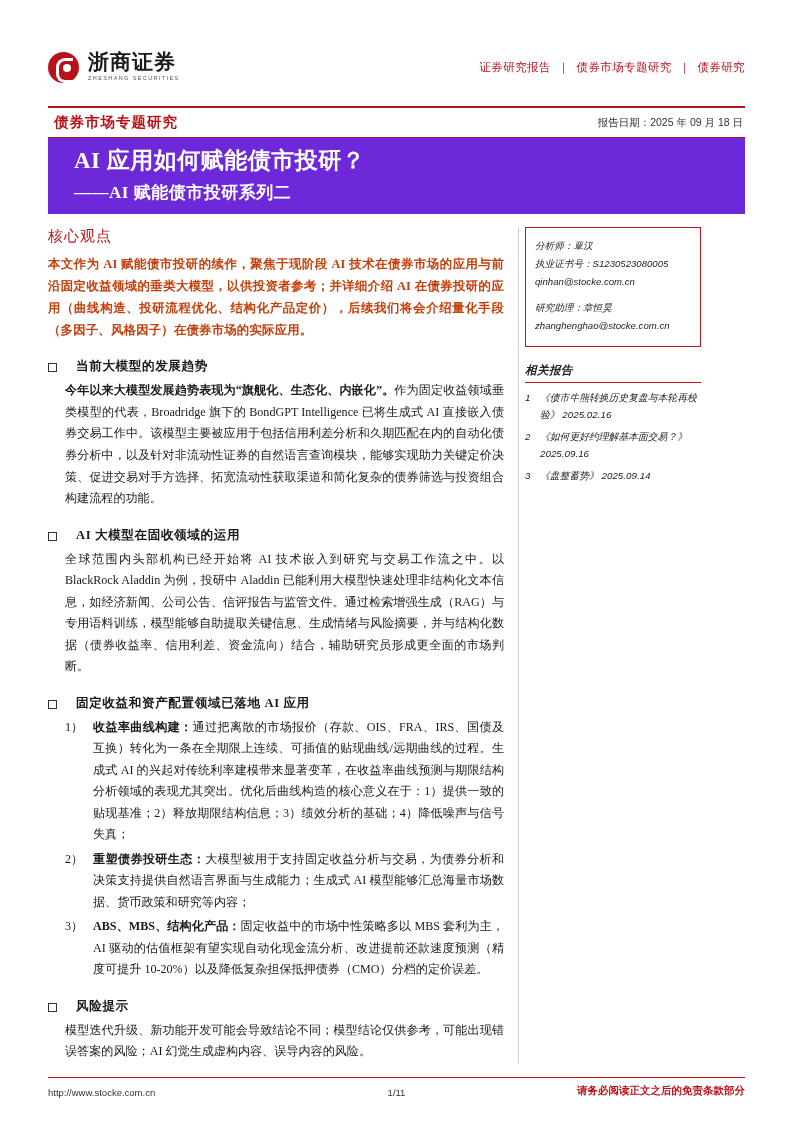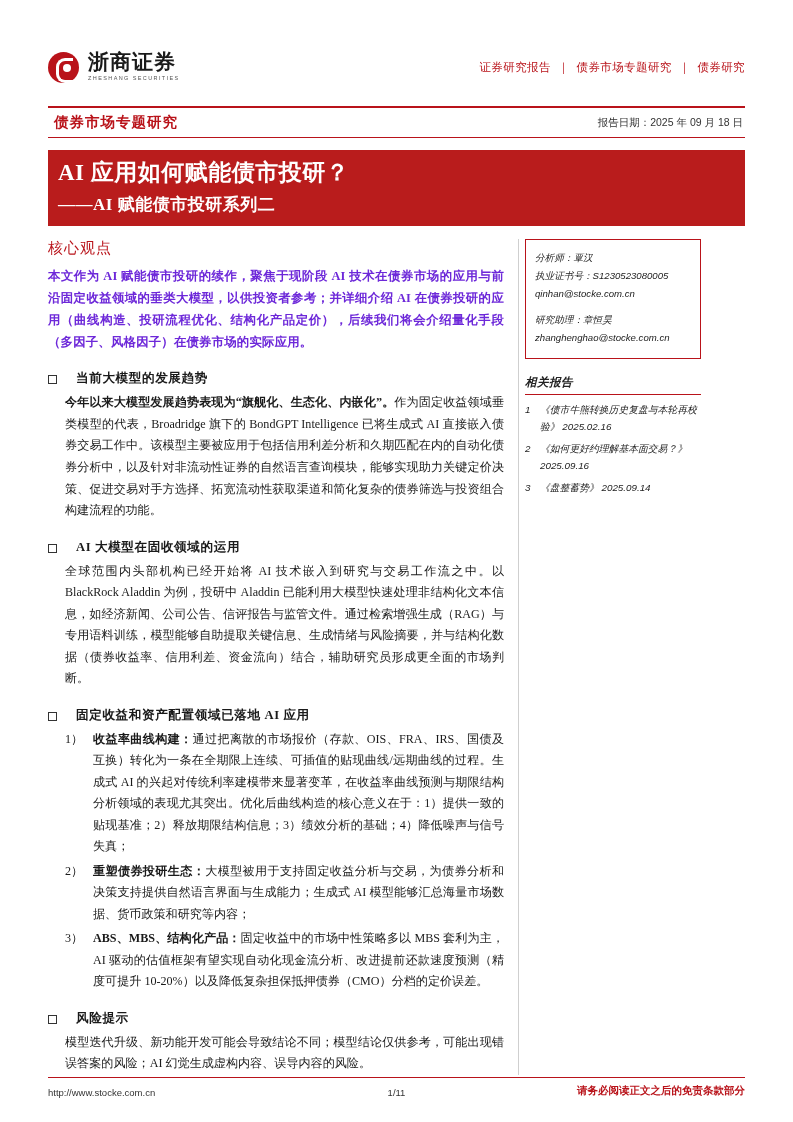--- a/index.html
+++ b/index.html
@@ -114,24 +114,24 @@
     font-weight: bold;
     color: #b9131a;
     letter-spacing: 1px;
   }
   .title-bar-right {
     font-family: "Liberation Sans", sans-serif;
     font-size: 10.5px;
     color: #333;
   }
   .red-block {
-    background: #b91c1c;
+    background: #6d28d9;
     color: #ffffff;
-    padding: 9px 10px 11px 10px;
-    margin-top: 12px;
+    padding: 9px 10px 11px 26px;
+    margin-top: 0;
   }
   .doc-title {
     font-family: "Liberation Serif", serif;
     font-size: 23px;
     font-weight: bold;
     letter-spacing: 0.5px;
     line-height: 1.25;
   }
   .doc-subtitle {
     font-family: "Liberation Serif", serif;
@@ -165,21 +165,21 @@
 
   
   .core-head {
     color: #b9131a;
     font-size: 15px;
     font-weight: normal;
     letter-spacing: 1px;
     margin-bottom: 7px;
   }
   .core-text {
-    color: #6d28d9;
+    color: #c2410c;
     font-size: 12.4px;
     font-weight: bold;
     line-height: 1.78;
     text-align: justify;
     letter-spacing: 0.2px;
   }
 
   
   .section {
     margin-top: 17px;

